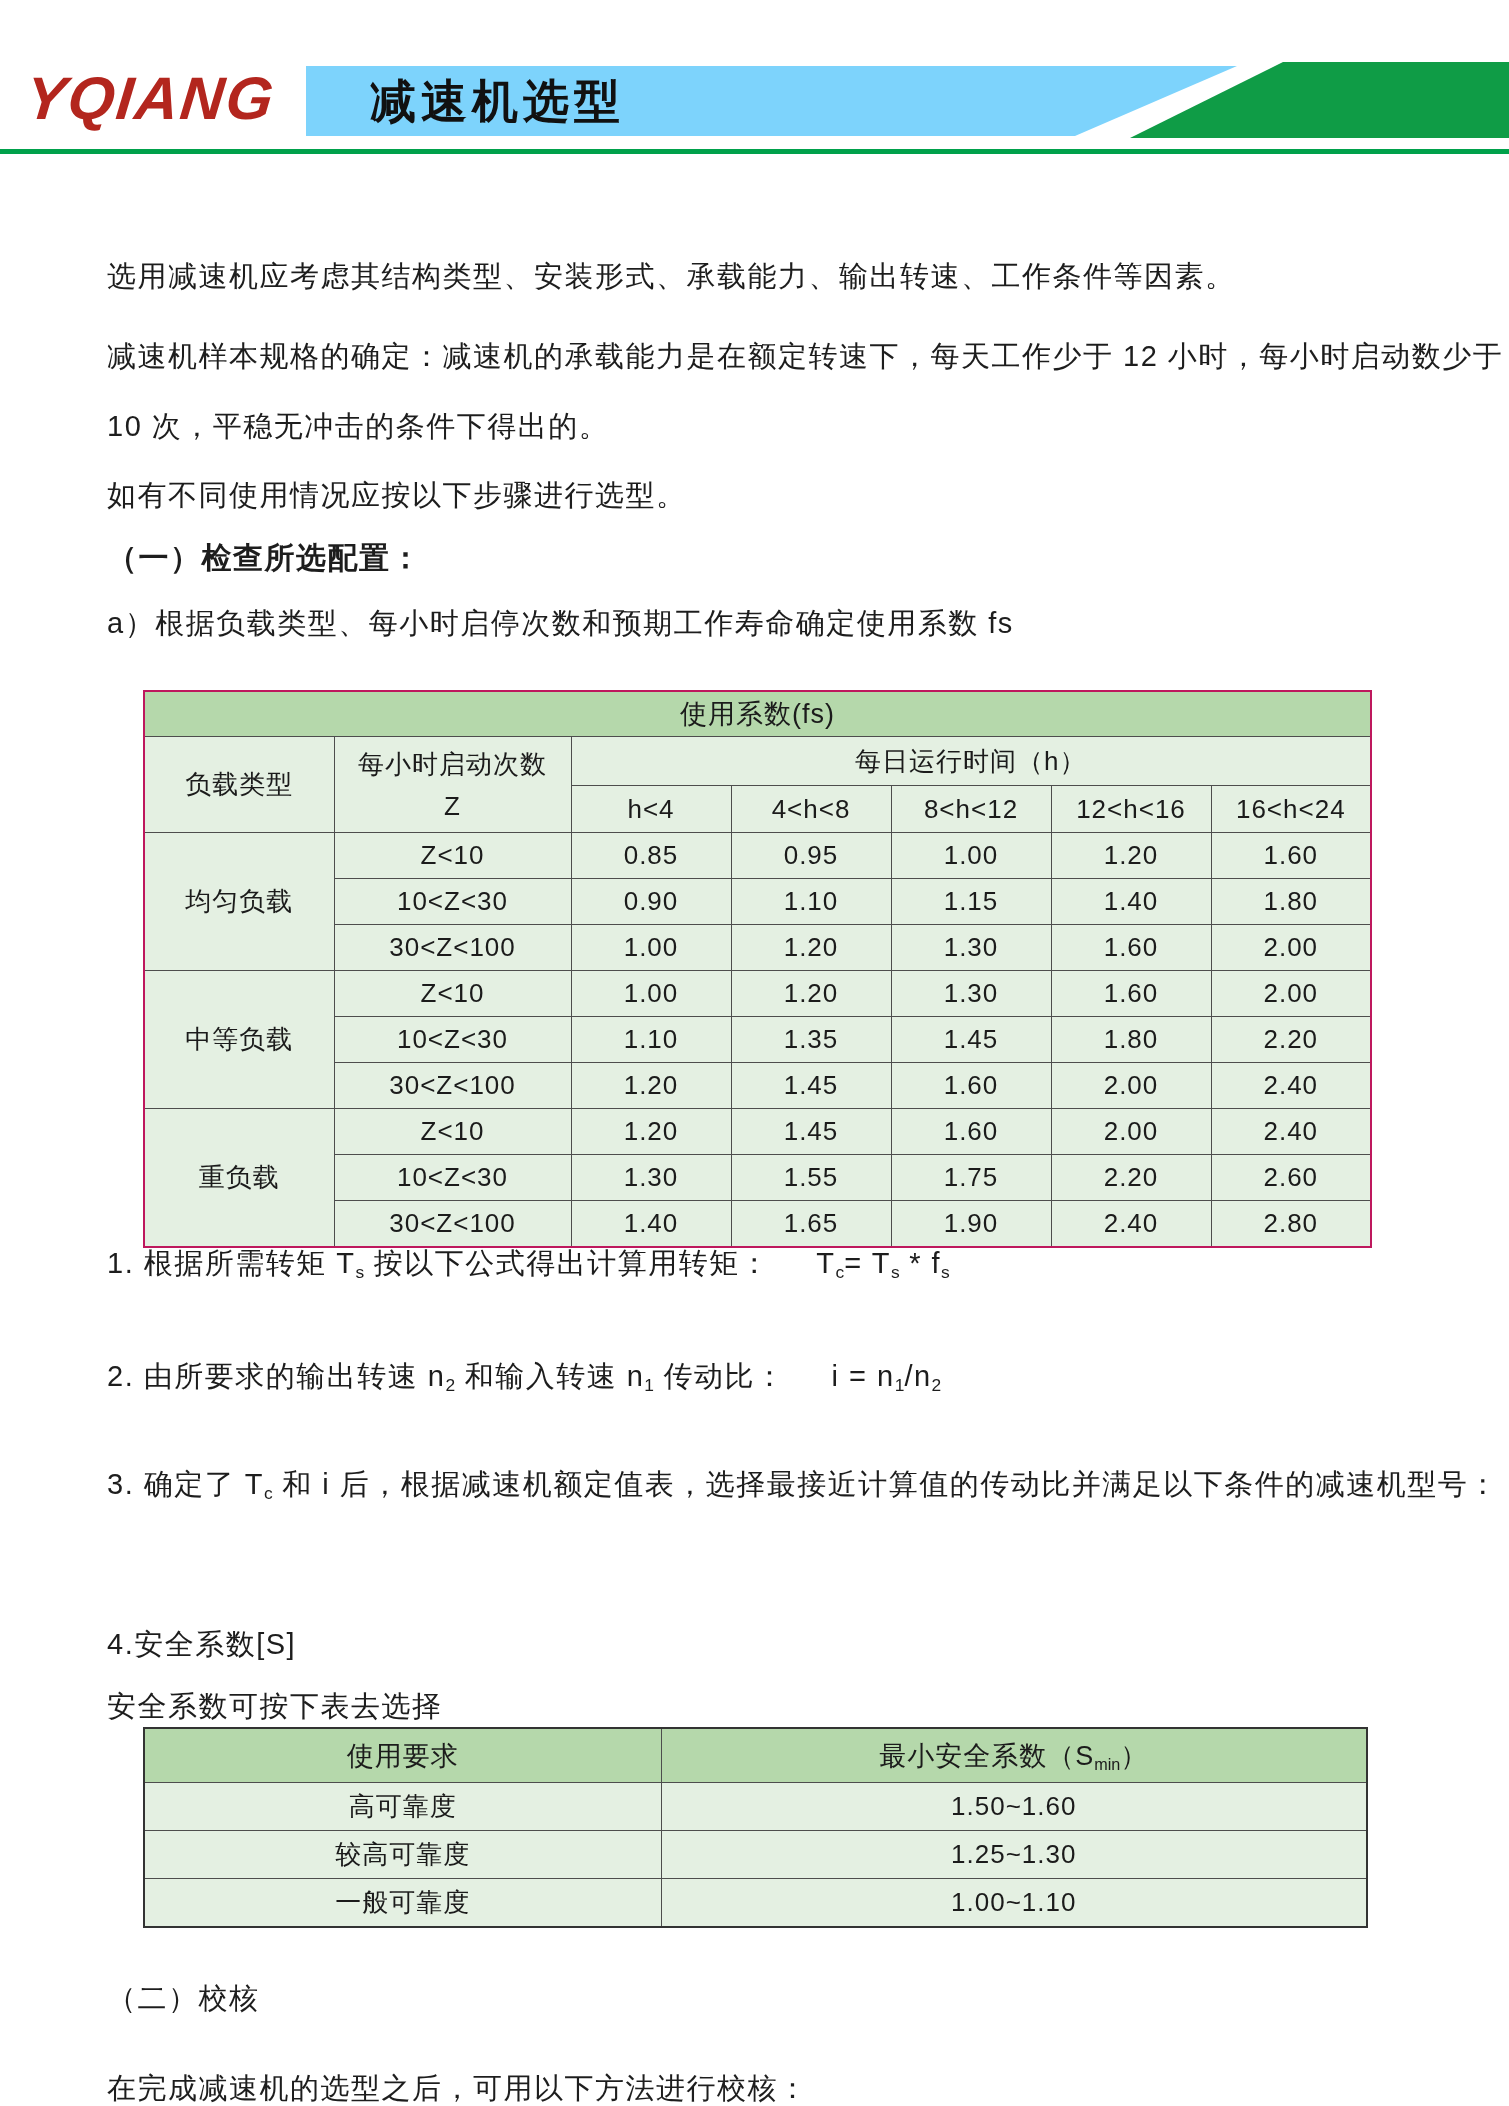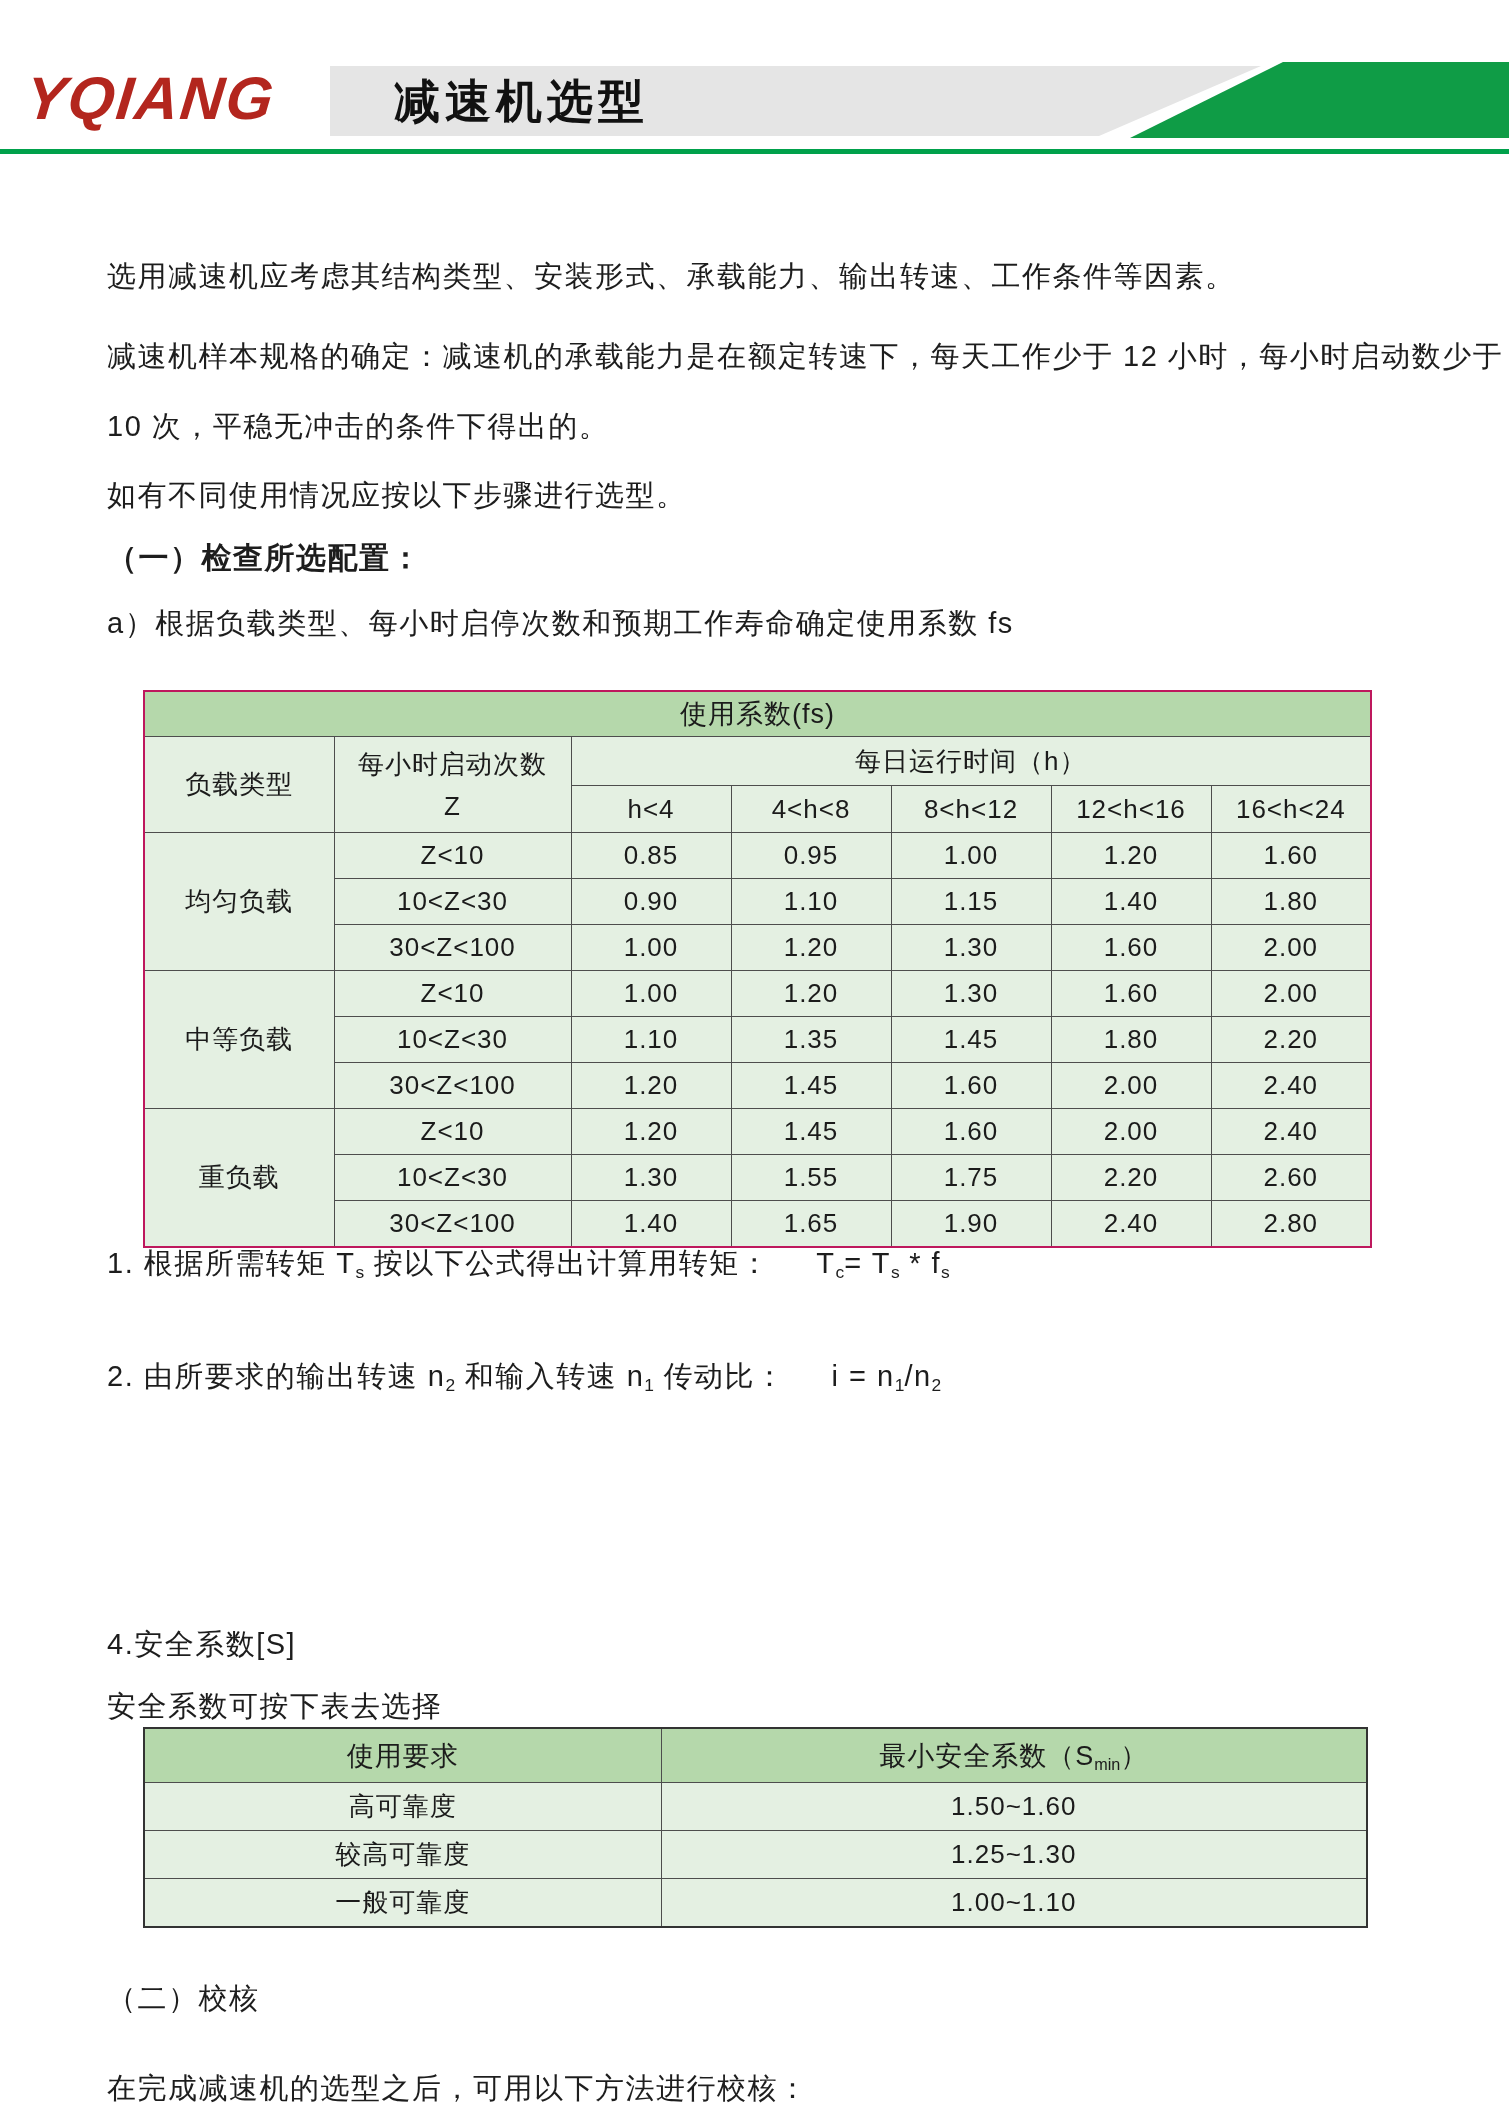--- a/index.html
+++ b/index.html
@@ -3,22 +3,22 @@
 <meta charset="utf-8">
 <style>
   html,body{margin:0;padding:0;background:#ffffff;}
   .page{position:relative;width:1509px;height:2106px;background:#ffffff;overflow:hidden;
         font-family:"Liberation Sans","DejaVu Sans",sans-serif;color:#1d1d1d;}
   .abs{position:absolute;}
 
   
   .logo{left:26px;top:64px;font-size:60px;font-weight:900;font-style:italic;
         color:#b3261e;letter-spacing:2px;transform:skewX(-6deg);line-height:70px;}
-  .header-bar{left:306px;top:66px;width:931px;height:70px;background:#e5e5e5;
-        clip-path:polygon(0 0,100% 0,calc(100% - 162px) 100%,0 100%);margin-left:24px;}
+  .header-bar{left:306px;top:66px;width:931px;height:70px;background:#7dd3fc;
+        clip-path:polygon(0 0,100% 0,calc(100% - 162px) 100%,0 100%);}
   .page-title{position:absolute;left:64px;top:0;line-height:70px;font-size:46px;
         font-weight:bold;color:#111;letter-spacing:5px;}
   .green-shape{left:1130px;top:62px;width:379px;height:76px;background:#0f9c46;
         clip-path:polygon(153px 0,100% 0,100% 100%,0 100%);}
   .green-rule{left:0;top:149px;width:1509px;height:5px;background:#00a14b;}
 
   
   .line{font-size:29px;letter-spacing:1.5px;white-space:nowrap;line-height:36px;}
   .bold{font-weight:bold;}
   .sub{font-size:0.6em;vertical-align:-0.3em;letter-spacing:0;}
@@ -168,20 +168,21 @@
       <td>2.40</td>
       <td>2.80</td>
     </tr>
   </tbody>
     </table>
 
   <div class="abs line" style="left:107px;top:1245px;"><span>1. 根据所需转矩 T</span><span class="sub">s</span><span> 按以下公式得出计算用转矩：</span><span class="formula-gap"></span><span><span>T</span><span class="sub">c</span><span>= T</span><span class="sub">s</span><span> * f</span><span class="sub">s</span></span></div>
 
   <div class="abs line" style="left:107px;top:1358px;"><span>2. 由所要求的输出转速 n</span><span class="sub">2</span><span> 和输入转速 n</span><span class="sub">1</span><span> 传动比：</span><span class="formula-gap"></span><span><span>i = n</span><span class="sub">1</span><span>/n</span><span class="sub">2</span></span></div>
 
+  <div class="abs line" style="left:107px;top:1466px;"><span>3. 确定了 T</span><span class="sub">c</span><span> 和 i 后，根据减速机额定值表，选择最接近计算值的传动比并满足以下条件的减速机型号：</span></div>
 
 
   <div class="abs line" style="left:107px;top:1626px;">4.安全系数[S]</div>
   <div class="abs line" style="left:107px;top:1688px;">安全系数可按下表去选择</div>
 
   <table class="abs t2">
     <colgroup>
         <col style="width:517px">
         <col style="width:706px">
       </colgroup>

